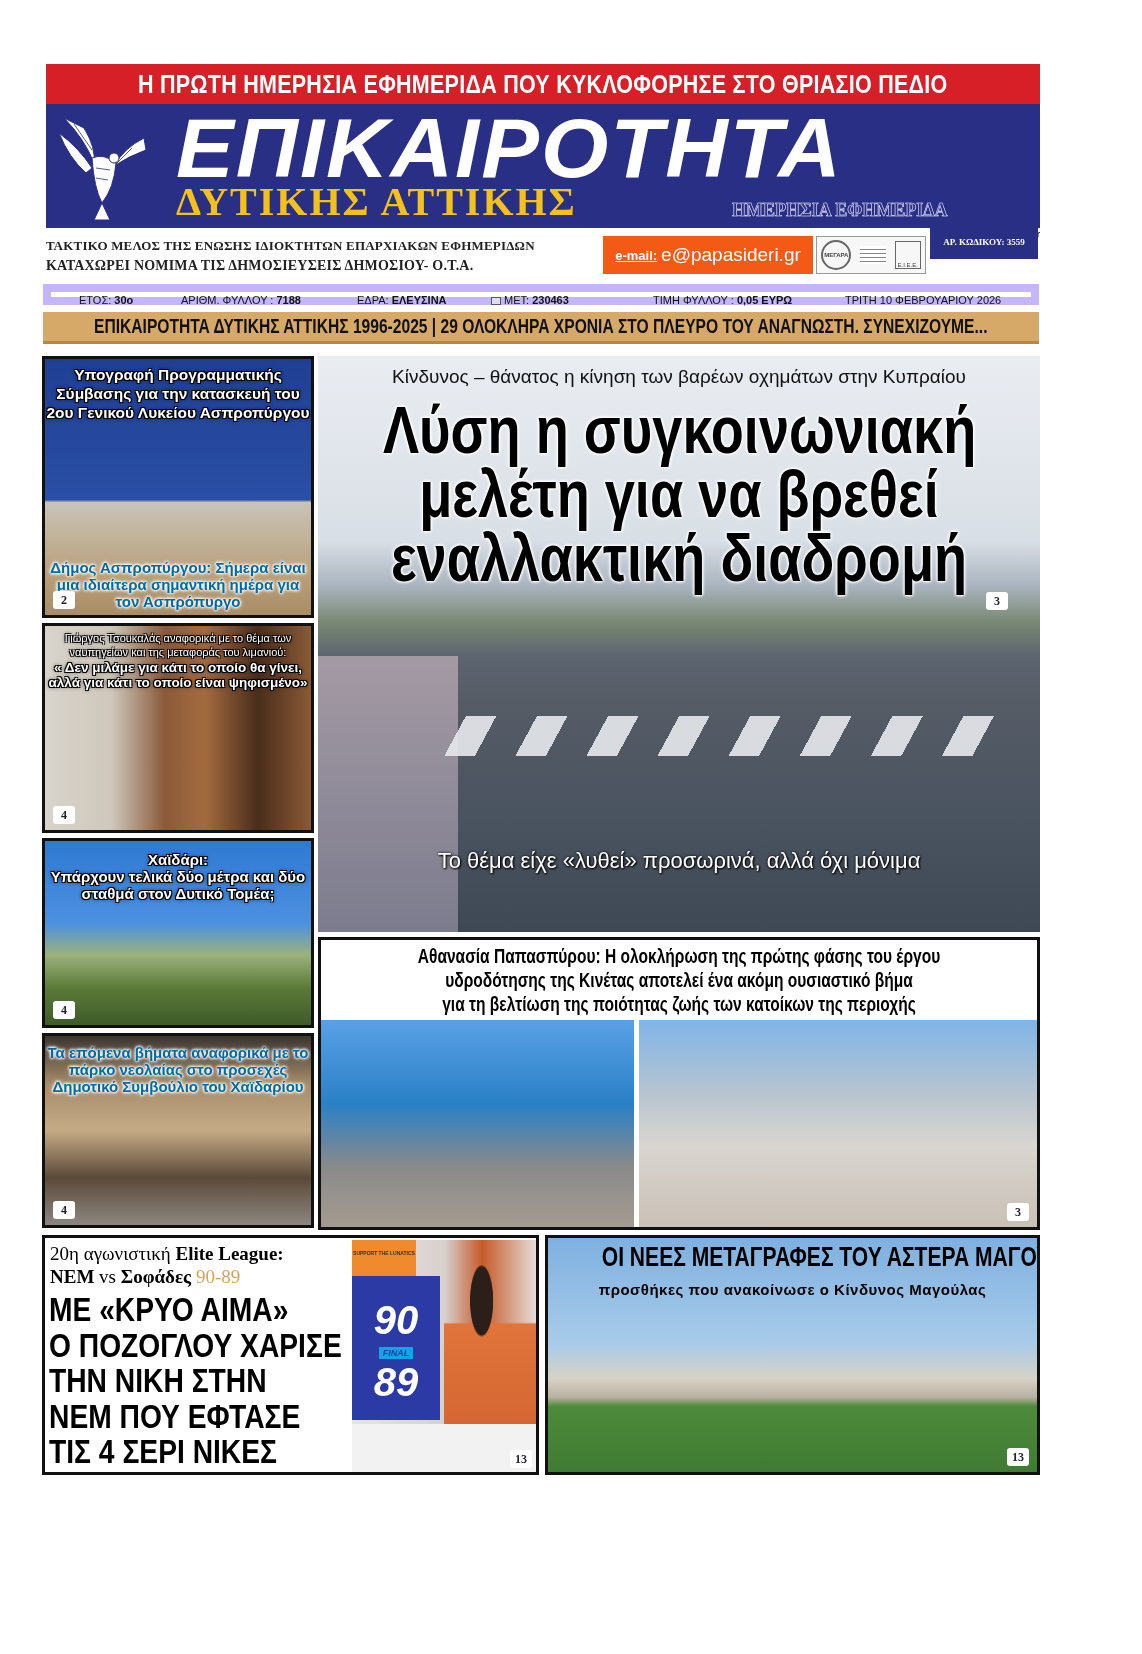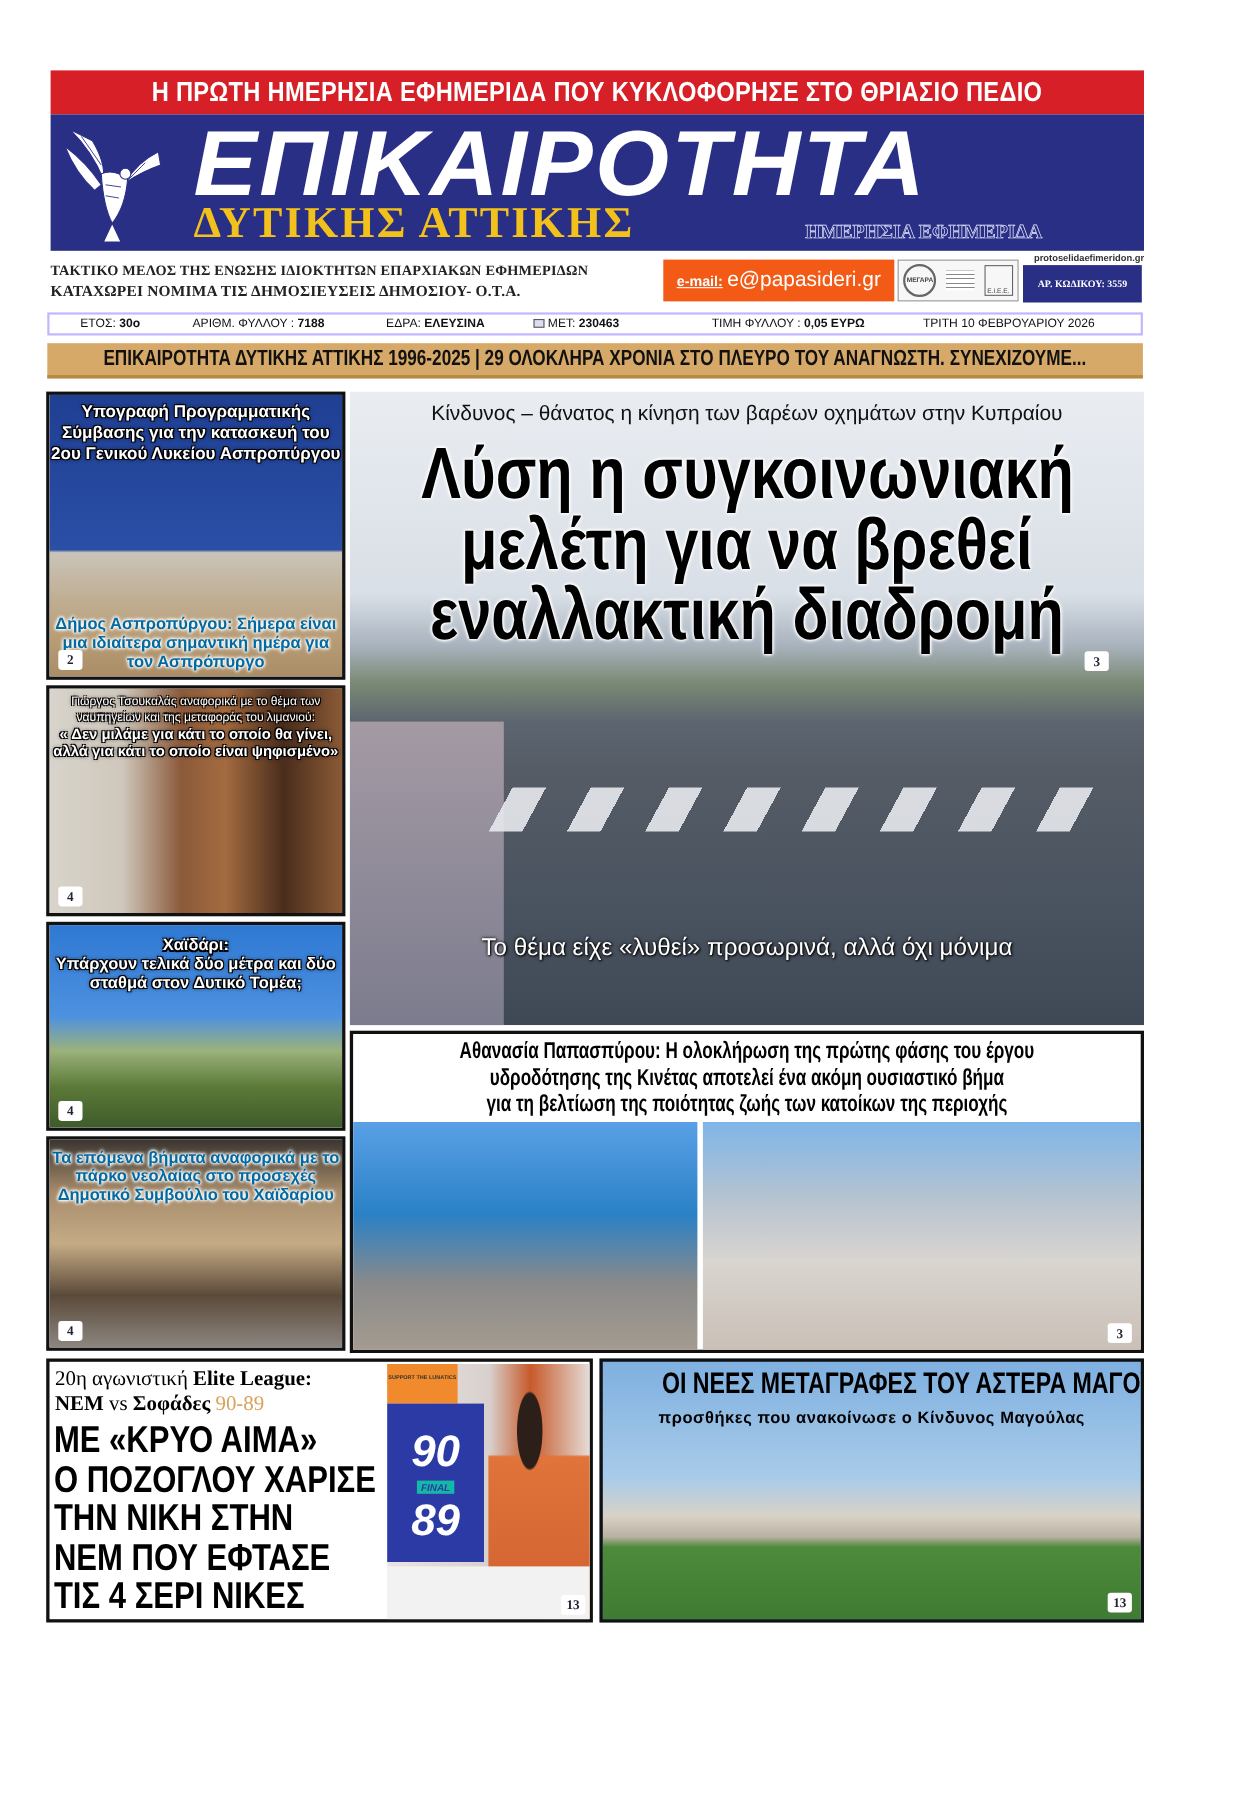--- a/index.html
+++ b/index.html
@@ -62,33 +62,33 @@
   .email-box .lbl { font-size: 13px; font-weight: bold; text-decoration: underline; margin-right: 4px; }
   .logos-box {
     left: 816px; top: 236px; width: 110px; height: 38px;
     border: 1px solid #999; background: #f7f7f7;
     display: flex; align-items: center; justify-content: space-around;
   }
   .logo-circle { width: 30px; height: 30px; border: 2px solid #666; border-radius: 50%; font-size: 6px; display:flex; align-items:center; justify-content:center; color:#444; font-weight:bold; }
   .logo-lines { width: 26px; height: 18px; background: repeating-linear-gradient(#fff 0 3px, #888 3px 4px); }
   .logo-sq { width: 26px; height: 28px; border: 1px solid #666; font-size: 6px; display:flex; align-items:flex-end; justify-content:center; color:#444; }
   .code-box {
-    left: 930px; top: 241px; width: 108px; height: 34px;
+    left: 930px; top: 225px; width: 108px; height: 34px;
     background: #2a2f86; color: #fff;
     font-family: "Liberation Serif", serif; font-size: 9px; font-weight: bold;
     display: flex; align-items: center; justify-content: center; white-space: nowrap;
   }
   .site-tag {
     left: 940px; top: 229px; width: 100px; height: 12px; background: #fff;
     font-size: 8.5px; font-weight: bold; color: #333; text-align: center; white-space: nowrap;
   }
 
   .meta-bar {
     left: 43px; top: 284px; width: 996px; height: 21px;
-    border: 2px solid #c4b5fd;
+    border: 8px solid #c4b5fd;
     display: flex; align-items: center;
     font-size: 11px; color: #111; white-space: nowrap;
   }
   .meta-bar .cell { position: absolute; top: 2px; }
   .meta-bar b { font-weight: bold; }
   .book-icon { display:inline-block; width: 10px; height: 8px; border:1px solid #556; background:#dde; margin-right:3px; vertical-align:middle; }
 
   .anniv-bar {
     left: 43px; top: 312px; width: 996px; height: 32px;
     background: #d7a968; border-bottom: 3px solid #b48944;
@@ -150,21 +150,21 @@
   .sport { left: 42px; top: 1235px; width: 497px; height: 240px; background:#fff; }
   .sport .kick1 { position:absolute; left:5px; top:4px; font-family:"Liberation Serif", serif; font-size:19px; line-height:23px; white-space:nowrap; }
   .sport .kick1 b { font-weight:bold; }
   .sport .score-txt { color:#d9a15a; }
   .sport .big { position:absolute; left:4px; top:54px; width:298px; font-weight:bold; font-size:34px; line-height:35.5px; white-space:nowrap; }
   .sport .big span { display:block; transform: scaleX(0.83); transform-origin:left center; }
   .sport .poster { position:absolute; left:307px; top:2px; width:186px; height:232px; background: linear-gradient(90deg,#e9e4e2 0%, #d8d0cd 50%, #c75a2a 70%, #e6e1de 100%); }
   .sport .sup { position:absolute; left:0; top:0; width:64px; height:36px; background:#f08a2c; color:#333; font-size:5px; font-weight:bold; text-align:center; padding-top:10px; }
   .sport .scoreboard { position:absolute; left:0; top:36px; width:88px; height:144px; background:#2b3aa5; color:#fff; text-align:center; }
   .sport .scoreboard .n { font-size:40px; font-weight:bold; font-style:italic; line-height:44px; }
-  .sport .scoreboard .fin { display:inline-block; background:#14b8a6; color:#2b3aa5; font-size:9px; font-weight:bold; font-style:italic; padding:1px 4px; }
+  .sport .scoreboard .fin { display:inline-block; background:#0ea5e9; color:#2b3aa5; font-size:9px; font-weight:bold; font-style:italic; padding:1px 4px; }
   .sport .player { position:absolute; left:92px; top:18px; width:94px; height:214px; background: radial-gradient(ellipse at 40% 20%, #2c1f1a 0 14%, transparent 15%), linear-gradient(180deg, transparent 0 30%, #e0743a 31%, #d06030 100%); }
   .sport .sponsors { position:absolute; left:0; top:184px; width:186px; height:48px; background:#f2f2f2; }
 
   
   .foot { left: 545px; top: 1235px; width: 495px; height: 240px; background:#7fb0e0; }
   .foot .photo { background: linear-gradient(180deg,#7fb0e0 0%,#a8cbe9 45%,#d8d2c6 60%,#b9b1a2 68%,#4d8a3a 72%,#3f7c33 100%); }
   .foot .title { position:absolute; left:0; right:0; top:4px; text-align:center; font-weight:bold; font-size:27px; line-height:30px; white-space:nowrap; }
   .foot .title span { display:block; transform: scaleX(0.78); }
   .foot .sub { position:absolute; left:0; right:0; top:42px; text-align:center; font-weight:bold; font-size:15px; line-height:19px; letter-spacing:0.5px; }
 </style>

